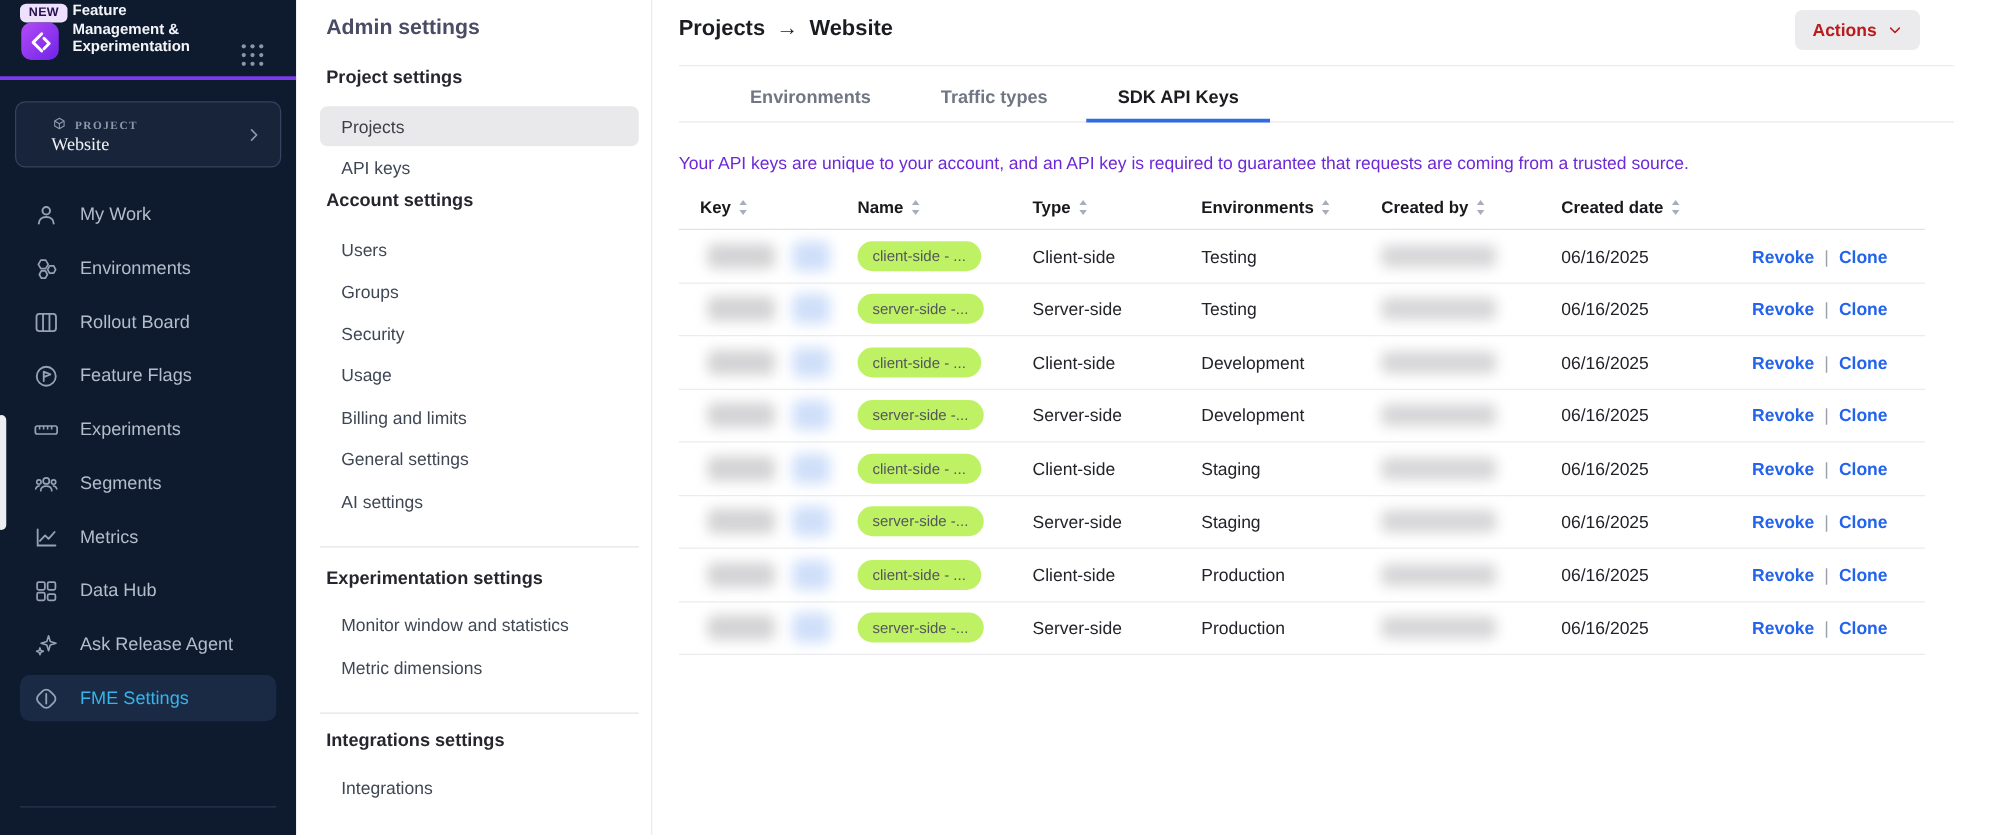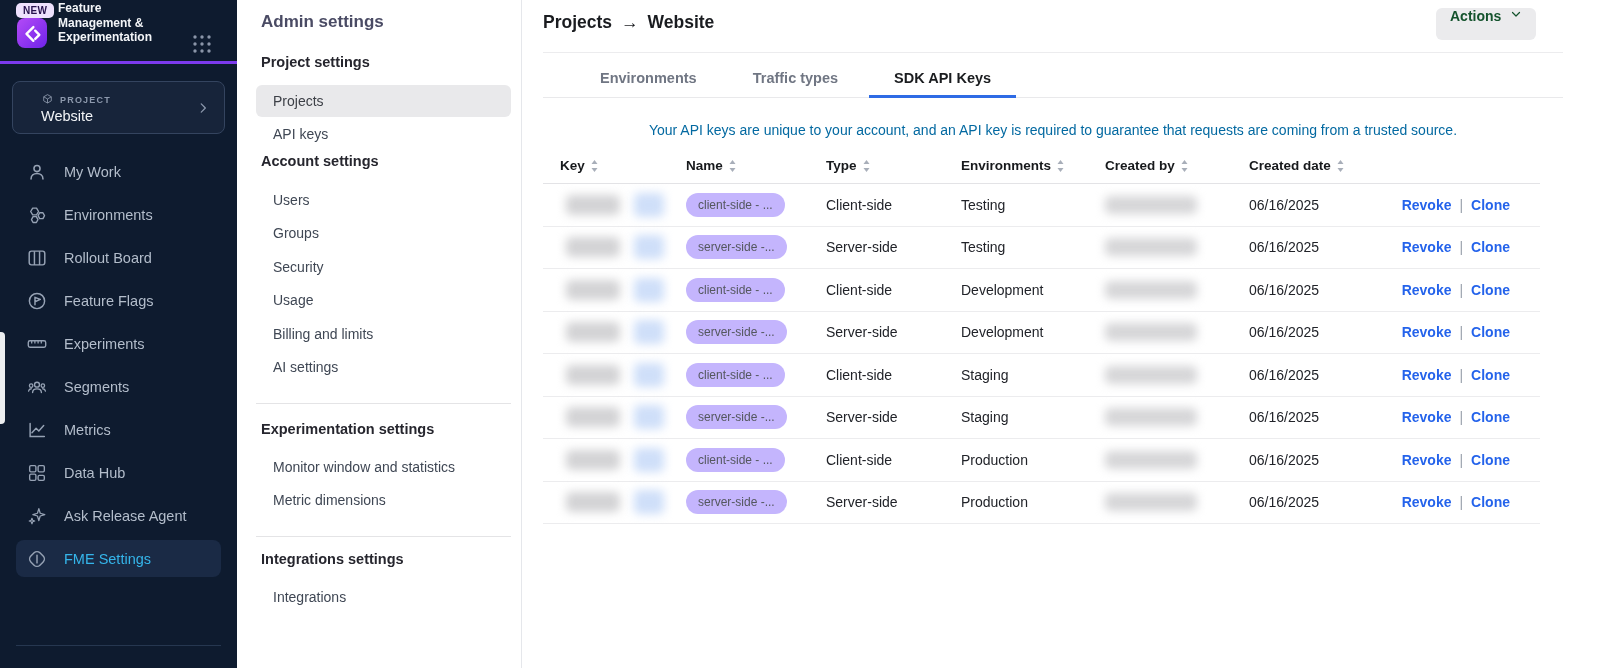--- a/index.html
+++ b/index.html
@@ -12,21 +12,21 @@
   .badge-new { position:absolute; left:16px; top:3px; background:#EEE1FD; color:#27124E;
                font-size:10px; font-weight:700; padding:2px 7px; border-radius:5px; letter-spacing:.3px; }
   .logo-box { position:absolute; left:17px; top:18px; width:30px; height:30px; border-radius:8px;
               background:linear-gradient(135deg,#B44BF7,#6F23E8); display:flex; align-items:center; justify-content:center; }
   .brand-title { position:absolute; left:58px; top:1px; width:128px; font-size:12px; font-weight:700;
                  color:#F3F5F8; line-height:14.5px; }
   .apps-grid { position:absolute; left:191px; top:33px; color:#8A95A8; }
   .purple-rule { position:absolute; left:0; top:61px; width:237px; height:3px; background:#7C3AED; }
 
   .project-box { position:absolute; left:12px; top:81px; width:213px; height:53px;
-                 background:#17243A; border:1px solid #34445F; border-radius:8px; cursor:pointer; }
+                 background:#17243A; border:1px solid #34445F; border-radius:8px; cursor:pointer;font-family:Liberation Serif, serif; }
   .project-eyebrow { position:absolute; left:28px; top:11px; display:flex; align-items:center; gap:6px;
                      color:#8D99AD; font-size:9px; font-weight:700; letter-spacing:1.2px; }
   .project-name { position:absolute; left:28px; top:26px; color:#F2F4F7; font-size:14.5px; font-weight:500; }
   .project-chevron { position:absolute; right:14px; top:19px; color:#8D99AD; }
 
   .nav { position:absolute; left:0; top:150px; width:237px; list-style:none; }
   .nav li { height:43px; display:flex; align-items:center; gap:16px; padding-left:26px;
             font-size:14.5px; color:#B3BDCB; cursor:pointer; }
   .nav li svg { color:#96A2B4; flex:0 0 auto; }
   .nav li.active { background:#1A2A45; border-radius:8px; margin:0 16px; padding-left:10px;
@@ -54,46 +54,46 @@
   .page-head { position:absolute; left:21px; top:12px; font-size:17.5px; font-weight:700; color:#1A1C20;
                display:flex; gap:9px; align-items:center; }
   .head-rule { position:absolute; left:21px; top:52px; right:37px; height:1px; background:#ECECEE; }
 
   .tabbar { position:absolute; left:53px; top:60px; height:38px; display:flex; gap:6px; }
   .tab { padding:0 25px; display:flex; align-items:center; font-size:14.5px; font-weight:600;
          color:#707683; cursor:pointer; border-bottom:3px solid transparent; }
   .tab.active { color:#1A1C1F; font-weight:700; border-bottom-color:#2E6BE5; }
   .tab-rail { position:absolute; left:21px; top:97px; right:37px; height:1px; background:#E9E9EB; }
 
-  .desc { position:absolute; left:21px; top:122px; right:37px; font-size:14px; color:#0369a1;
-          white-space:nowrap; overflow:hidden;text-align:center; }
+  .desc { position:absolute; left:21px; top:122px; right:37px; font-size:14px; color:#6d28d9;
+          white-space:nowrap; overflow:hidden; }
 
   
   .table { position:absolute; left:21px; top:148px; width:997px; }
   .tr { display:grid; grid-template-columns:143px 140px 135px 144px 144px 142px 1fr;
         align-items:center; }
   .thead { height:36px; border-bottom:1px solid #E3E3E6; }
   .th { font-size:13.5px; font-weight:700; color:#17191C; display:flex; align-items:center; gap:6px; }
   .th:first-child { padding-left:17px; }
   .sort { color:#A8AEB9; }
   .row { height:42.5px; border-bottom:1px solid #ECECEE; font-size:14px; color:#212329; }
   .keycell { display:flex; align-items:center; gap:14px; padding-left:23px; }
   .blob-key { width:54px; height:20px; background:#D3D3D5; border-radius:5px; filter:blur(5px); }
   .blob-copy { width:30px; height:24px; background:#CFDFF9; border-radius:5px; filter:blur(5px); }
   .blob-user { width:92px; height:18px; background:#D6D6D8; border-radius:5px; filter:blur(5px); }
-  .chip { display:inline-block; background:#c4b5fd; color:#54575E; font-size:12px;
+  .chip { display:inline-block; background:#bef264; color:#54575E; font-size:12px;
           padding:5px 12px; border-radius:12px; white-space:nowrap; }
   .actions-cell { display:flex; justify-content:flex-end; align-items:center; padding-right:30px; gap:8px; }
   .lnk { color:#2463EB; font-weight:600; font-size:14px; cursor:pointer; text-decoration:none; }
   .pipe { color:#9AA1AC; }
 
   
   .actions-btn { position:absolute; left:914px; top:8px; height:32px; padding:0 14px;
                  background:#EBEBED; border:none; border-radius:6px; font-size:14px; font-weight:600;
-                 color:#14532d; display:flex; align-items:flex-start; gap:9px; cursor:pointer;
+                 color:#b91c1c; display:flex; align-items:center; gap:9px; cursor:pointer;
                  font-family:"Liberation Sans",sans-serif; }
   .menu { position:absolute; left:884px; top:42px; width:157px; background:#fff; border-radius:4px;
           box-shadow:0 5px 16px rgba(0,0,0,.20), 0 1px 3px rgba(0,0,0,.10); z-index:60; overflow:hidden; }
   .menu-item { height:35px; display:flex; align-items:center; padding-left:19px; font-size:13px;
                color:#363A42; cursor:pointer; white-space:nowrap; }
   .menu-item.hl { background:#D6D6D9; }
 
   svg { display:block; }
 </style>
 </head>
@@ -232,20 +232,21 @@
   <h3 class="mt18">Project settings</h3>
   <div class="sel-box">Projects</div>
   <div class="item">API keys</div>
 
   <h3>Account settings</h3>
   <div class="item item-sm mt12">Users</div>
   <div class="item item-sm">Groups</div>
   <div class="item item-sm">Security</div>
   <div class="item item-sm">Usage</div>
   <div class="item item-sm">Billing and limits</div>
+  <div class="item item-sm">General settings</div>
   <div class="item item-sm">AI settings</div>
 
   <hr>
   <h3 class="mt15">Experimentation settings</h3>
   <div class="item item-sm mt11">Monitor window and statistics</div>
   <div class="item item-sm">Metric dimensions</div>
 
   <hr>
   <h3 class="mt12">Integrations settings</h3>
   <div class="item item-sm mt11">Integrations</div>

